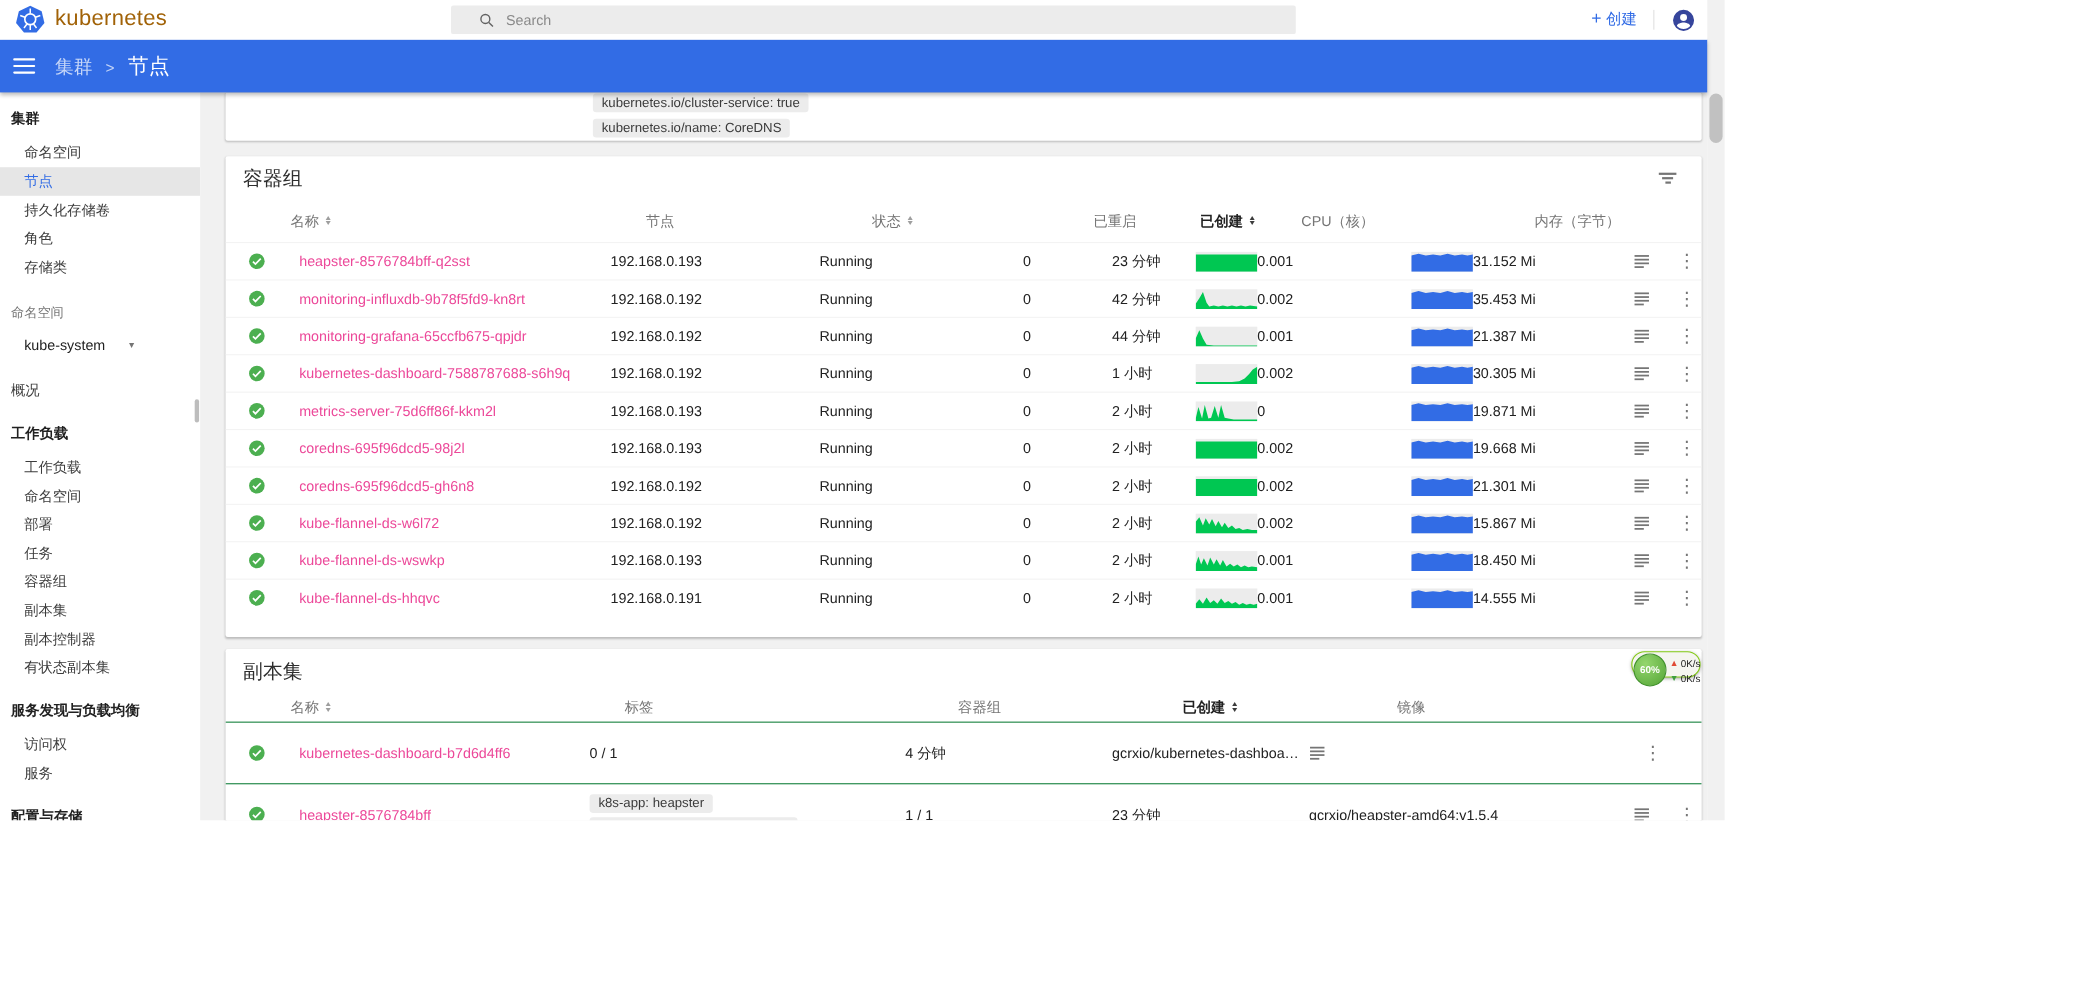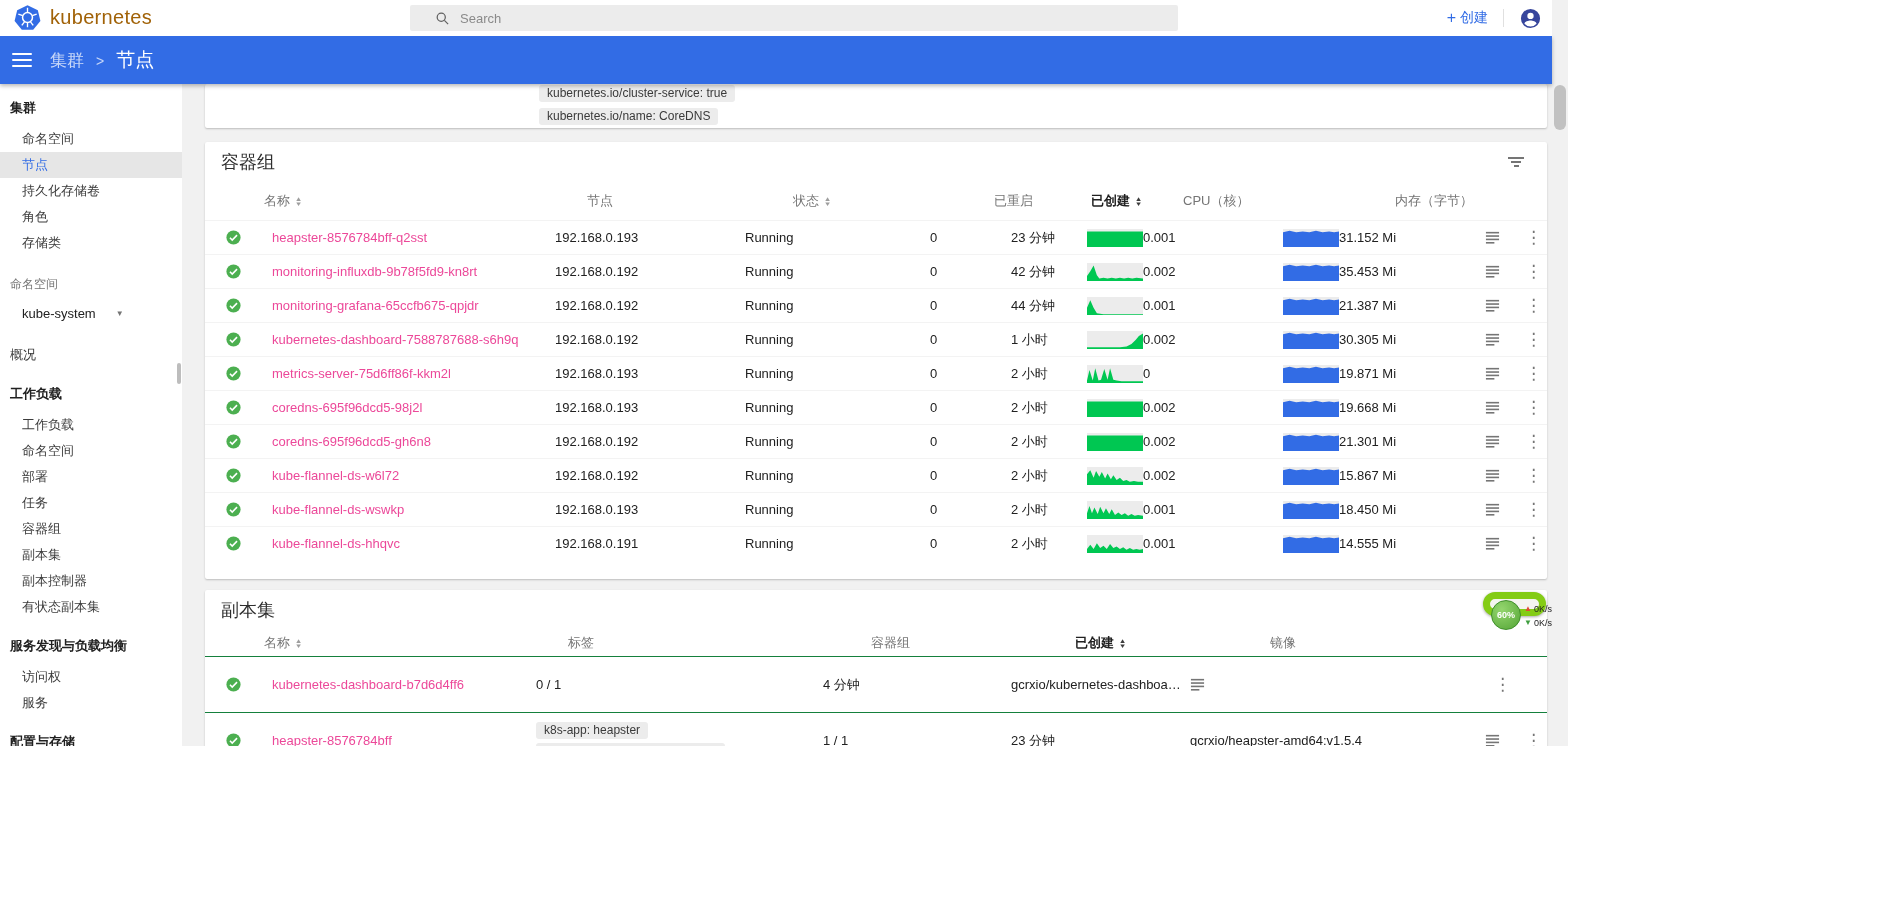--- a/index.html
+++ b/index.html
@@ -86,21 +86,21 @@
   .imgcell { white-space:nowrap; overflow:hidden; text-overflow:ellipsis; padding-right:6px; }
 
   
   .rs-card { height:240px; overflow:hidden; }
 
   
   .main-scroll { position:absolute; left:1552px; top:0; width:16px; height:746px; background:#f1f1f1; }
   .main-thumb { position:absolute; left:2px; top:85px; width:12px; height:45px; background:#c1c1c1; border-radius:6px; }
 
   
-  .net-widget { position:absolute; left:1483px; top:592px; width:63px; height:24px; background:#f5f5f0; border:7px solid #84cc16; border-radius:17px; box-shadow:0 1px 3px rgba(0,0,0,.35); z-index:20; cursor:pointer; }
+  .net-widget { position:absolute; left:1483px; top:592px; width:63px; height:24px; background:#f5f5f0; border:1px solid #84cc16; border-radius:17px; box-shadow:0 1px 3px rgba(0,0,0,.35); z-index:20; cursor:pointer; }
   .gauge { position:absolute; left:1px; top:1px; width:30px; height:30px; border-radius:50%; background:radial-gradient(circle at 35% 30%, #94d66e, #54a536); border:1px solid #3f8f2a; color:#fff; font-size:9px; font-weight:bold; display:flex; align-items:center; justify-content:center; }
   .rates { position:absolute; left:34px; top:3px; }
   .rate { display:flex; align-items:center; gap:2px; font-size:9px; line-height:14px; color:#222; white-space:nowrap; }
   .rate .up { color:#e04a35; font-size:8px; font-style:normal; }
   .rate .down { color:#3f9e3f; font-size:8px; font-style:normal; }
 </style>
 </head>
 <body>
 
 <div class="stage">

